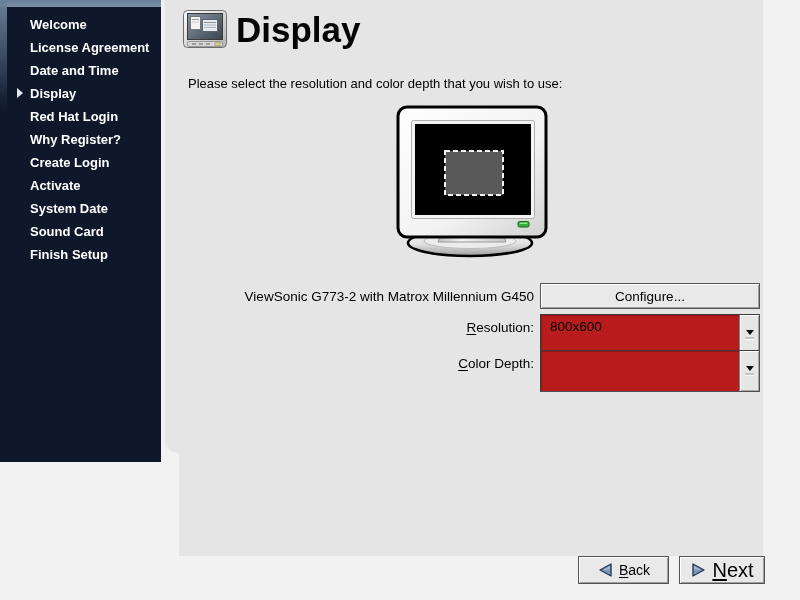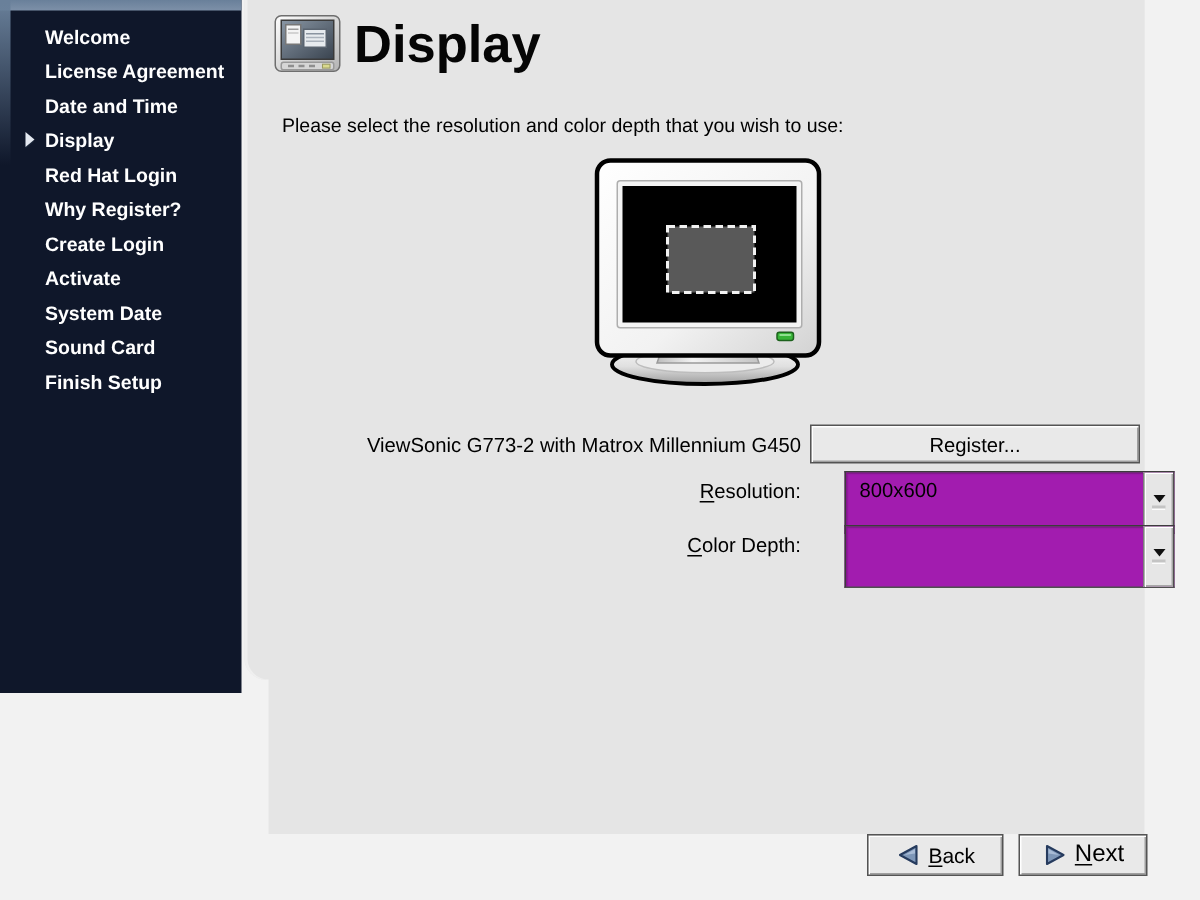--- a/index.html
+++ b/index.html
@@ -78,25 +78,24 @@
     box-shadow:inset 1px 1px 0 #ffffff, inset -1px -1px 0 #9f9f9f;
     font-family:"Liberation Sans", sans-serif;
     font-size:13.5px; color:#000;
     display:flex; align-items:center; justify-content:center;
     cursor:default;
   }
   #configure-btn { left:540px; top:283px; width:220px; height:26px; }
 
   .combo {
     position:absolute; width:220px; height:42px;
-    background:#a21caf;
+    background:#b91c1c;
     border:1px solid #4f4f4f;
     border-top-color:#3c3c3c; border-left-color:#3c3c3c;
     box-shadow:inset 1px 1px 1px rgba(0,0,0,.22);
-    margin-left:23px;
   }
   #resolution-combo { left:540px; top:314px; }
   #colordepth-combo { left:540px; top:350px; }
   .combo-value {
     position:absolute; left:9px; top:0; line-height:24px;
     font-size:13.5px; color:#000; white-space:nowrap;
   }
   .combo-arrow-btn {
     position:absolute; top:0; right:0; bottom:0; width:20px;
     background:#e6e6e6;
@@ -108,21 +107,21 @@
     width:0; height:0;
     border:4px solid transparent; border-top:5px solid #101010; border-bottom:none;
   }
   .combo-arrow-bar {
     width:9px; height:3px; margin-top:2px;
     background:#c4c4c4; border-bottom:1px solid #fdfdfd;
   }
 
   
   #back-btn { left:578px; top:556px; width:91px; height:28px; gap:5px; font-size:14px; }
-  #next-btn { left:679px; top:556px; width:86px; height:28px; gap:5px; font-size:16px; }
+  #next-btn { left:679px; top:556px; width:86px; height:28px; gap:5px; font-size:20px; }
   .btn-arrow { width:17px; height:16px; flex:0 0 auto; }
 </style>
 </head>
 <body>
 
 <div class="sidebar">
   <div class="nav-list">
     <div class="nav-item"><span>Welcome</span></div>
     <div class="nav-item"><span>License Agreement</span></div>
     <div class="nav-item"><span>Date and Time</span></div>
@@ -200,21 +199,21 @@
   <rect x="22" y="22" width="116" height="91" fill="#000000"></rect>
 
   <rect x="52" y="49" width="58" height="44" fill="#595959" stroke="#f2f2f2" stroke-width="2" stroke-dasharray="5 3"></rect>
 
   <rect x="125" y="119.5" width="11" height="5.5" rx="1.6" fill="#37b337" stroke="#1c611c" stroke-width="1"></rect>
   <rect x="126.5" y="120.6" width="8" height="1.4" rx="0.7" fill="#8fe08f"></rect>
 </svg>
 
 <div class="row-label" style="top:289px;">ViewSonic G773-2 with Matrox Millennium G450</div>
 <div class="gtk-button" id="configure-btn">
-  <span>Register...</span>
+  <span>Configure...</span>
 </div>
 
 <div class="row-label" style="top:320px;"><span class="mn">R</span><span>esolution:</span></div>
 <div class="combo" id="resolution-combo">
   <span class="combo-value">800x600</span>
   <span class="combo-arrow-btn">
     <span class="combo-arrow-tri"></span>
     <span class="combo-arrow-bar"></span>
   </span>
 </div>

